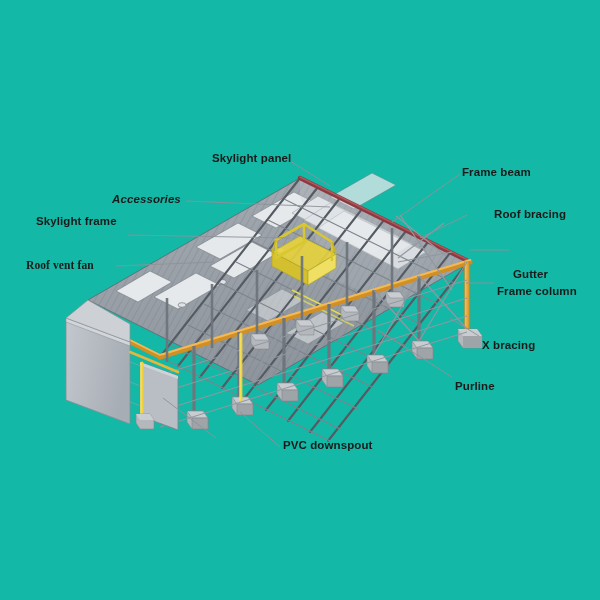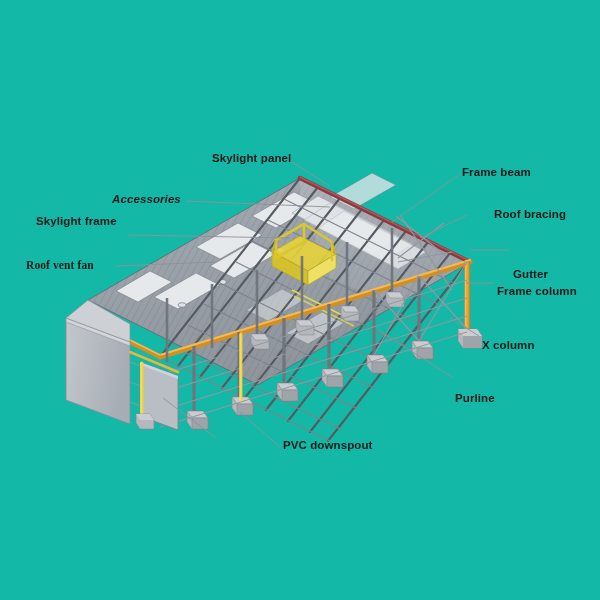--- a/index.html
+++ b/index.html
@@ -291,17 +291,17 @@
   </svg>
 
   <div class="callout-label" style="left:212px; top:153px;">Skylight panel</div>
   <div class="callout-label" style="left:112px; top:194px;font-style:italic;">Accessories</div>
   <div class="callout-label" style="left:36px;  top:216px;">Skylight frame</div>
   <div class="callout-label" style="left:26px;  top:260px;font-family:Liberation Serif, serif;">Roof vent fan</div>
   <div class="callout-label" style="left:462px; top:167px;text-align:right;">Frame beam</div>
   <div class="callout-label" style="left:470px; top:209px;padding-left:24px;">Roof bracing</div>
   <div class="callout-label" style="left:513px; top:252px;margin-top:17px;">Gutter</div>
   <div class="callout-label" style="left:497px; top:286px;">Frame column</div>
-  <div class="callout-label" style="left:482px; top:340px;">X column</div>
-  <div class="callout-label" style="left:455px; top:393px;">Purline</div>
+  <div class="callout-label" style="left:482px; top:340px;">X bracing</div>
+  <div class="callout-label" style="left:455px; top:381px;">Purline</div>
   <div class="callout-label" style="left:283px; top:440px;">PVC downspout</div>
 
 </div>
 
 </body></html>

